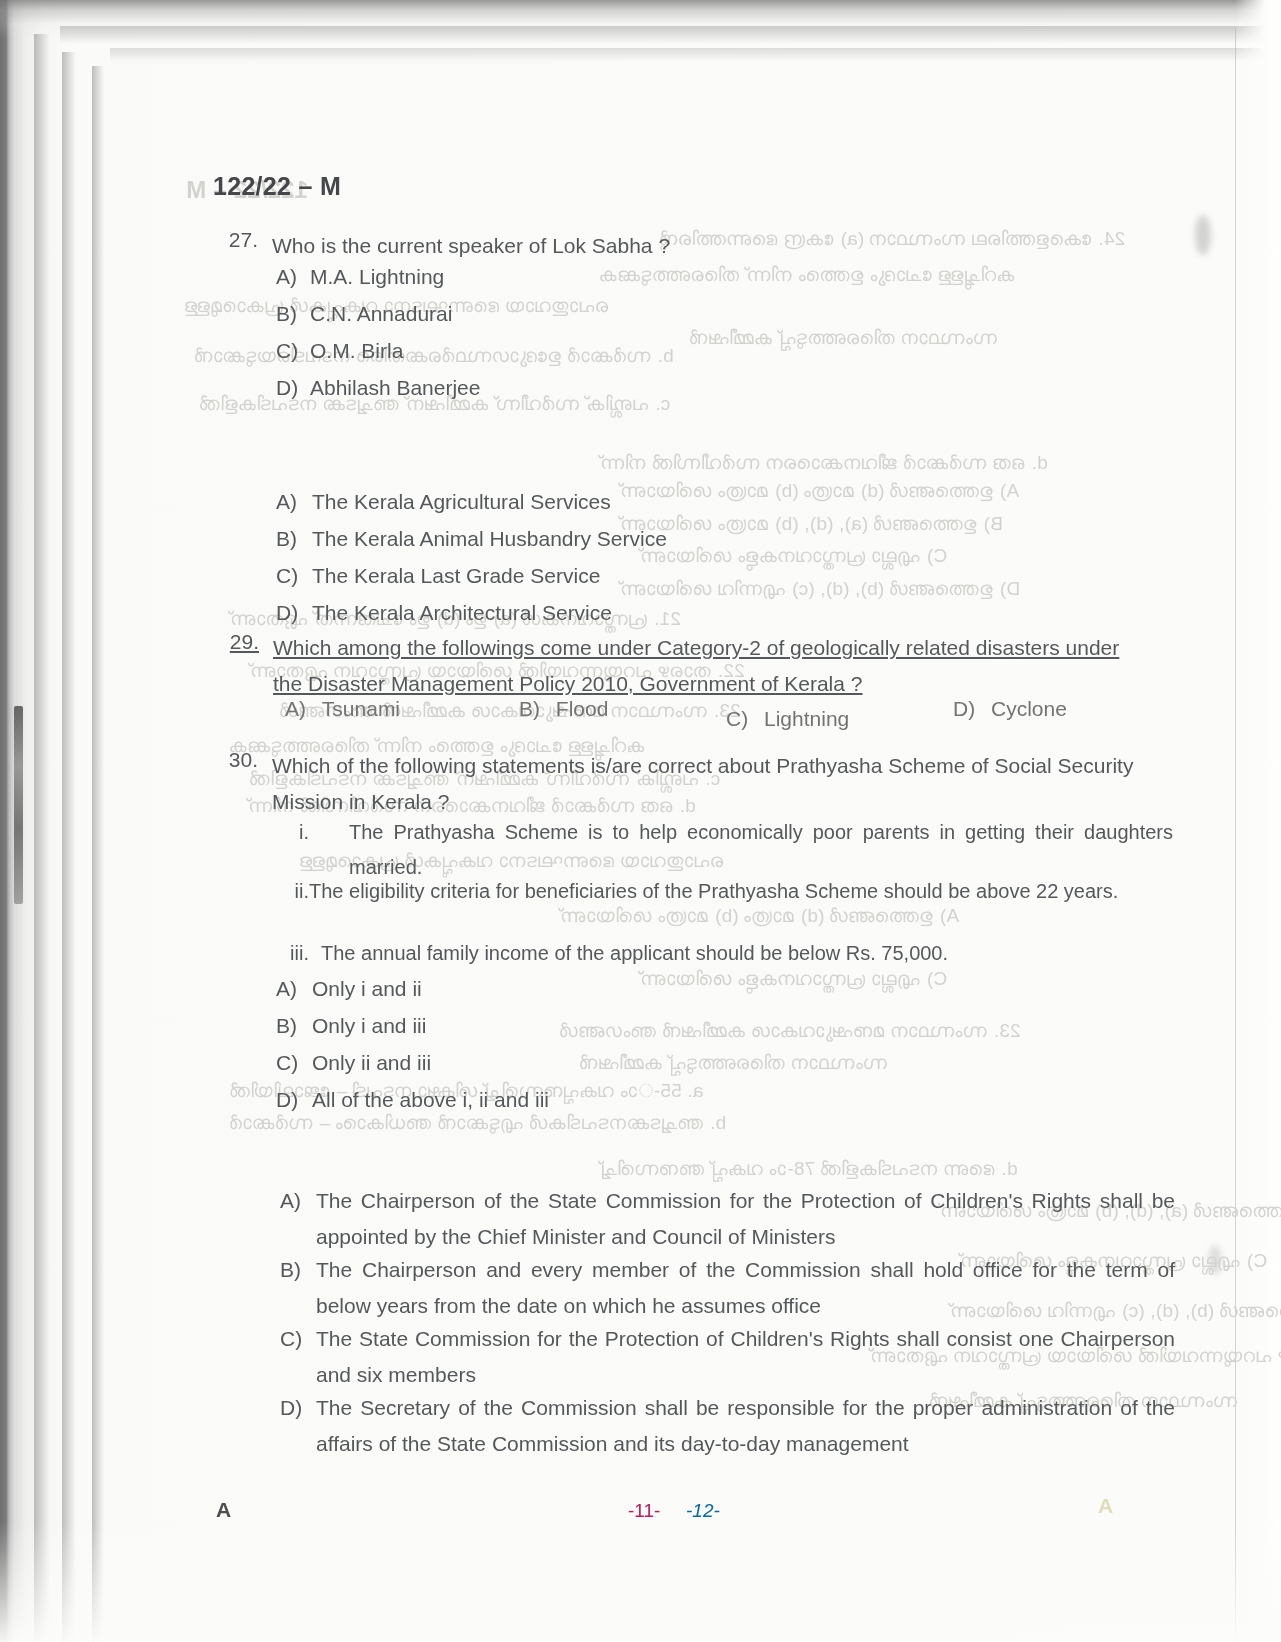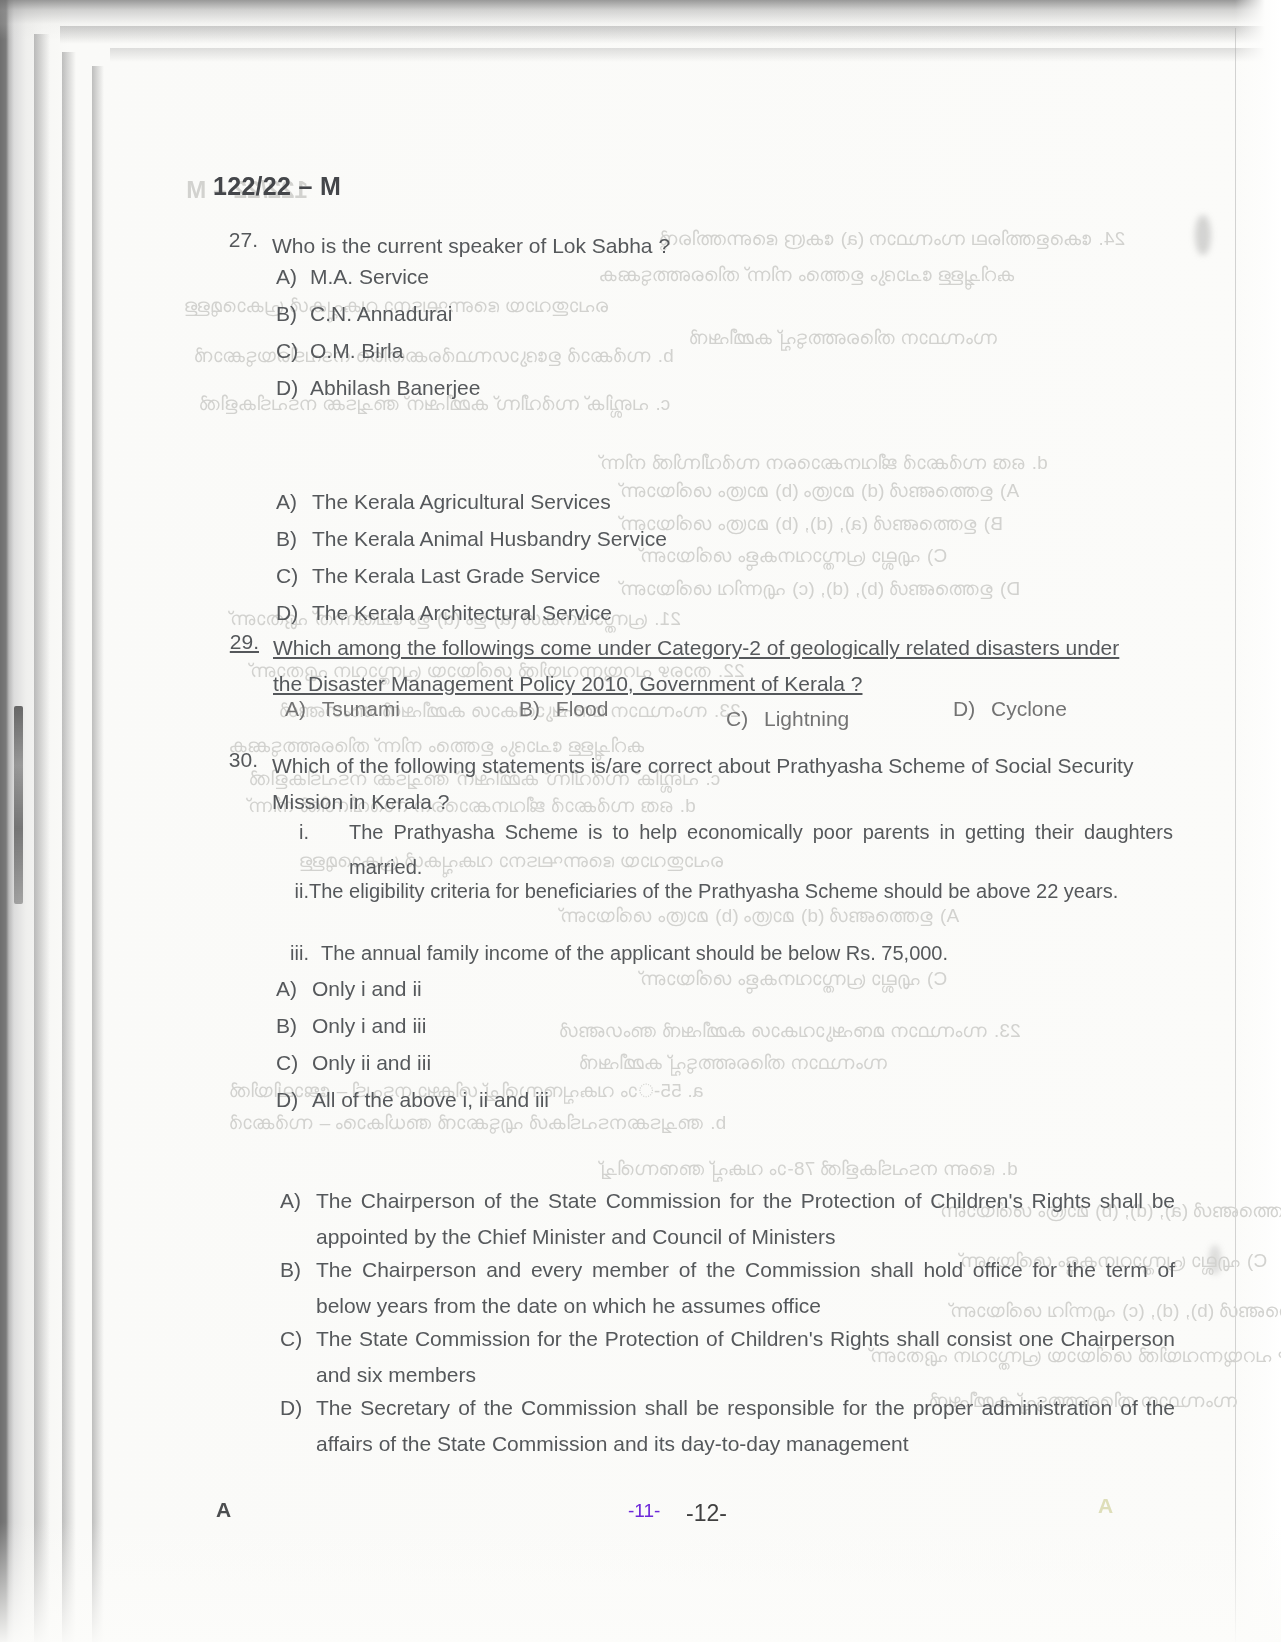--- a/index.html
+++ b/index.html
@@ -175,29 +175,30 @@
     left: 216px;
     top: 1498px;
     font-size: 21px;
     font-weight: bold;
     color: #4c4e50;
   }
   .footer-page {
     position: absolute;
     left: 686px;
     top: 1500px;
-    font-size: 23px;
-    color: #404040;
+    font-size: 19px;
+    color: #0369a1;
+    font-style: italic;
   }
   .footer-ghost {
     position: absolute;
     left: 628px;
     top: 1500px;
     font-size: 19px;
-    color: #6d28d9;
+    color: #be185d;
   }
   .edge-letter {
     position: absolute;
     font-size: 21px;
     font-weight: bold;
     color: #dedeb9;
   }
 </style>
 </head>
 <body>
@@ -253,21 +254,21 @@
   <div class="content">
 
     <div class="code-head">122/22 – M</div>
 
     <div class="q" style="left:224px; top:228px; width:900px;">
       <div class="q-num" style="width:34px; margin-right:14px;">27.</div>
       <div class="q-text">Who is the current speaker of Lok Sabha ?</div>
     </div>
     <div class="opt" style="left:276px; top:259px; width:700px;">
       <div class="opt-key" style="width:34px;">A)</div>
-      <div class="opt-body">M.A. Service</div>
+      <div class="opt-body">M.A. Lightning</div>
     </div>
     <div class="opt" style="left:276px; top:296px; width:700px;">
       <div class="opt-key" style="width:34px;">B)</div>
       <div class="opt-body">C.N. Annadurai</div>
     </div>
     <div class="opt" style="left:276px; top:333px; width:700px;">
       <div class="opt-key" style="width:34px;">C)</div>
       <div class="opt-body">O.M. Birla</div>
     </div>
     <div class="opt" style="left:276px; top:370px; width:700px;">

